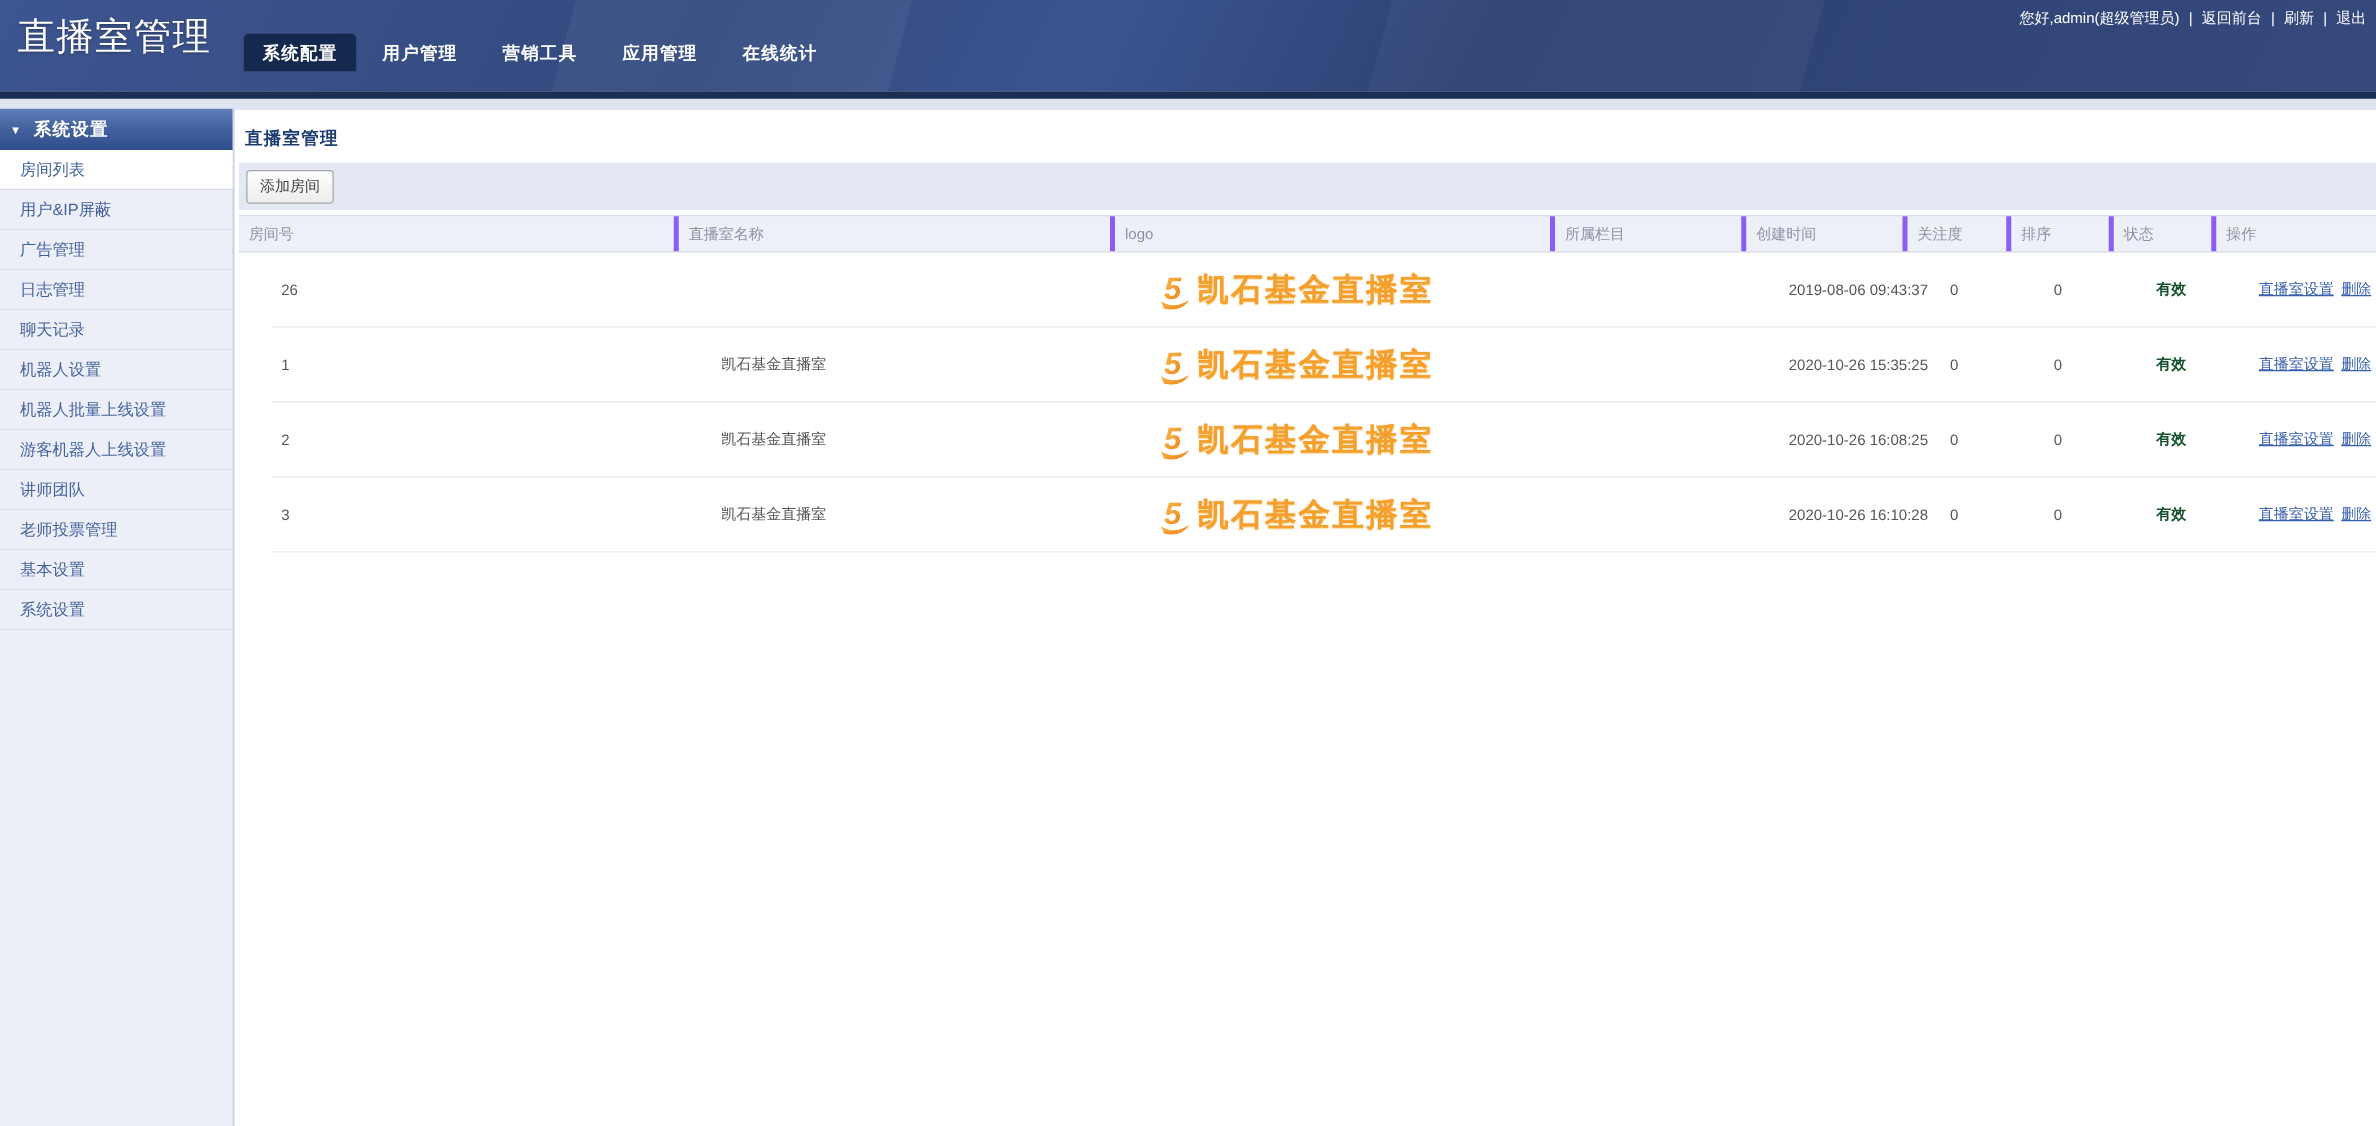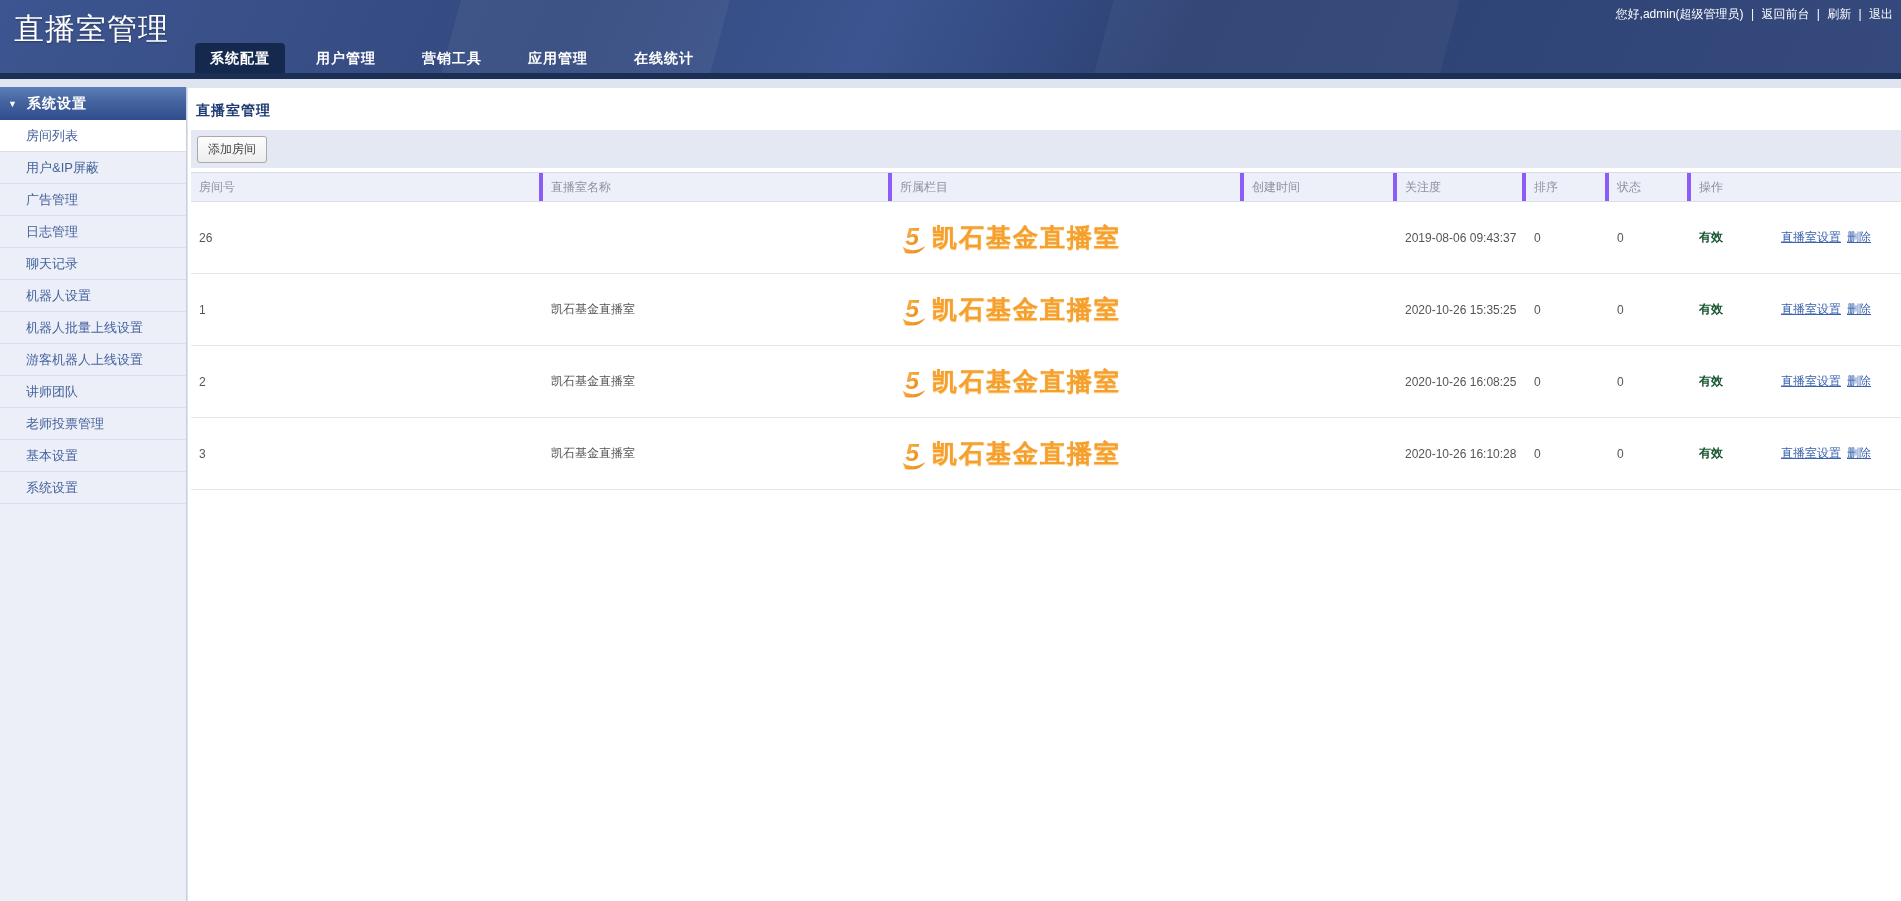--- a/index.html
+++ b/index.html
@@ -28,59 +28,59 @@
   .header::before{
     content:"";position:absolute;inset:0;
     background:linear-gradient(105deg,transparent 24%,rgba(255,255,255,.05) 24%,rgba(255,255,255,.05) 38%,transparent 38%,transparent 58%,rgba(255,255,255,.04) 58%,rgba(255,255,255,.04) 76%,transparent 76%);
     pointer-events:none;
   }
   .header-strip{position:absolute;left:0;top:73px;width:100%;height:6px;background:var(--header-dark-strip);z-index:4;}
   .app-title{position:absolute;left:14px;top:9px;font-size:30px;color:#fff;letter-spacing:1px;text-shadow:0 1px 2px rgba(0,0,0,.35);}
   .topbar-right{position:absolute;top:6px;right:8px;font-size:12px;color:#fff;white-space:nowrap;}
   .topbar-right .sep{margin:0 4px;color:#fff;}
   .topbar-right .toplink{cursor:pointer;text-align:center;}
-  .nav-tabs{position:absolute;left:195px;bottom:0;display:flex;gap:16px;}
+  .nav-tabs{position:absolute;left:195px;bottom:16px;display:flex;gap:6px;}
   .tab{
     height:30px;line-height:30px;padding:0 15px;color:#fff;font-size:14px;font-weight:bold;
     border-radius:4px 4px 0 0;cursor:pointer;letter-spacing:1px;
   }
   .tab.active{background:var(--tab-active-bg);}
   
   .sidebar{
     position:absolute;left:0;top:87px;bottom:0;width:187px;
     background:var(--sidebar-bg);border-right:1px solid #c8cedd;z-index:3;
   }
   .side-header{
     height:33px;display:flex;align-items:center;
     background:linear-gradient(180deg,#5d7eba 0%,#44639f 45%,var(--accent-blue) 100%);
     color:#fff;font-size:14px;font-weight:bold;letter-spacing:1px;cursor:pointer;
   }
   .side-caret{font-size:9px;margin:0 9px 0 8px;color:#fff;}
   .side-item{
-    height:32px;line-height:31px;padding-left:26px;font-size:13px;color:#44639e;
+    height:32px;line-height:31px;padding-left:16px;font-size:13px;color:#44639e;
     border-bottom:1px solid #dadeea;cursor:pointer;white-space:nowrap;overflow:hidden;
   }
   .side-item.active{background:#fff;}
   
   .content{position:absolute;left:188px;top:88px;right:0;bottom:0;background:#fff;}
   .page-title{height:42px;line-height:44px;padding-left:8px;font-size:14px;font-weight:bold;color:var(--title-navy);letter-spacing:1px;}
   .toolbar{margin-left:3px;height:38px;background:#e4e8f2;display:flex;align-items:center;padding-left:6px;}
   .btn-add{
     background:linear-gradient(#fdfdfd,#ededed);border:1px solid #a9a9a9;border-radius:3px;
     padding:4px 10px;font-size:12px;color:#444;cursor:pointer;
   }
   .table{margin-left:3px;margin-top:4px;font-size:12px;}
   .trow{display:grid;grid-template-columns:352px 349px 352px 153px 129px 83px 82px 82px 1fr;}
   .trow.head{
     height:30px;background:#edf0f8;border-top:1px solid #d9dde8;border-bottom:1px solid #d9dde8;
     color:#8d93a1;
   }
   .trow.head .cell{line-height:28px;border-right:4px solid #8b5cf6;padding-left:8px;overflow:hidden;white-space:nowrap;}
   .trow.head .cell:last-child{border-right:none;}
-  .trow.body{height:72px;border-bottom:1px solid #e7e8ee;align-items:center;color:#555;}
+  .trow.body{height:60px;border-bottom:1px solid #e7e8ee;align-items:center;color:#555;margin-left:26px;}
   .trow.body .cell{padding-left:8px;overflow:hidden;white-space:nowrap;}
   .cell.logo-cell{padding-left:2px;display:flex;align-items:center;}
   .logo-text{
     font-size:25px;font-weight:bold;color:var(--logo-orange);letter-spacing:2px;margin-left:2px;
     text-shadow:0 1px 0 rgba(255,216,150,.9), 0 0 1px rgba(233,133,18,.8);
   }
   .cell.status-cell{color:#14532d;font-weight:bold;}
   .action-link{color:var(--link-blue);text-decoration:underline;cursor:pointer;margin-right:6px;}
   .svg-defs{position:absolute;width:0;height:0;overflow:hidden;}
 </style>
@@ -135,20 +135,21 @@
 
 <div class="content">
   <div class="page-title">直播室管理</div>
   <div class="toolbar">
     <button class="btn-add">添加房间</button>
   </div>
   <div class="table">
     <div class="trow head">
         <div class="cell">房间号</div>
         <div class="cell">直播室名称</div>
+        <div class="cell">logo</div>
         <div class="cell">所属栏目</div>
         <div class="cell">创建时间</div>
         <div class="cell">关注度</div>
         <div class="cell">排序</div>
         <div class="cell">状态</div>
         <div class="cell">操作</div>
       </div>
     <div>
         <div class="trow body">
           <div class="cell">26</div>

